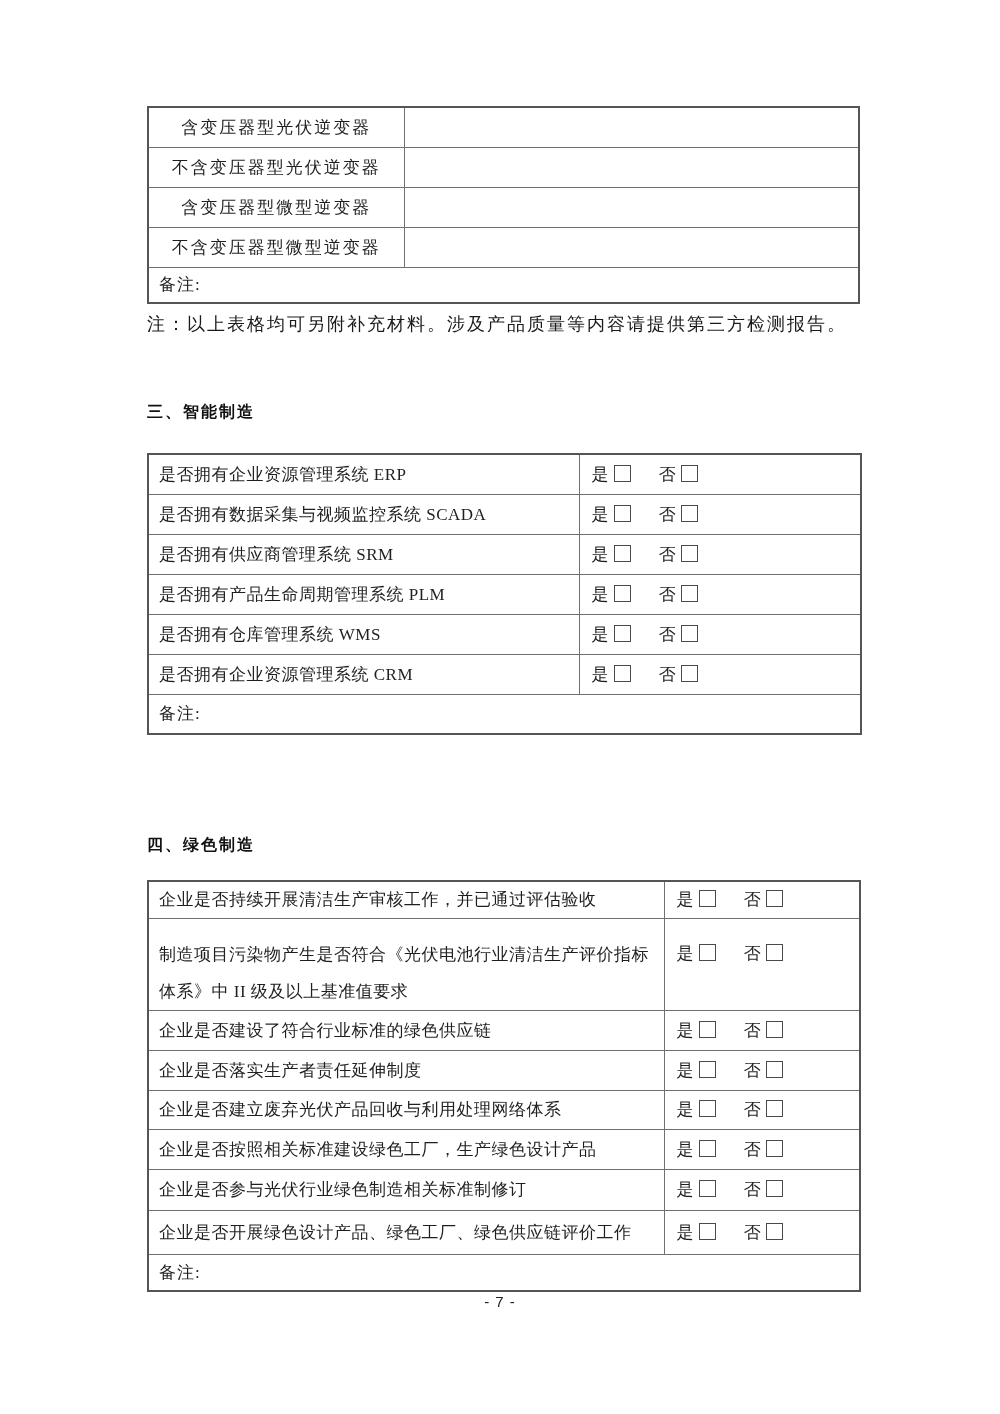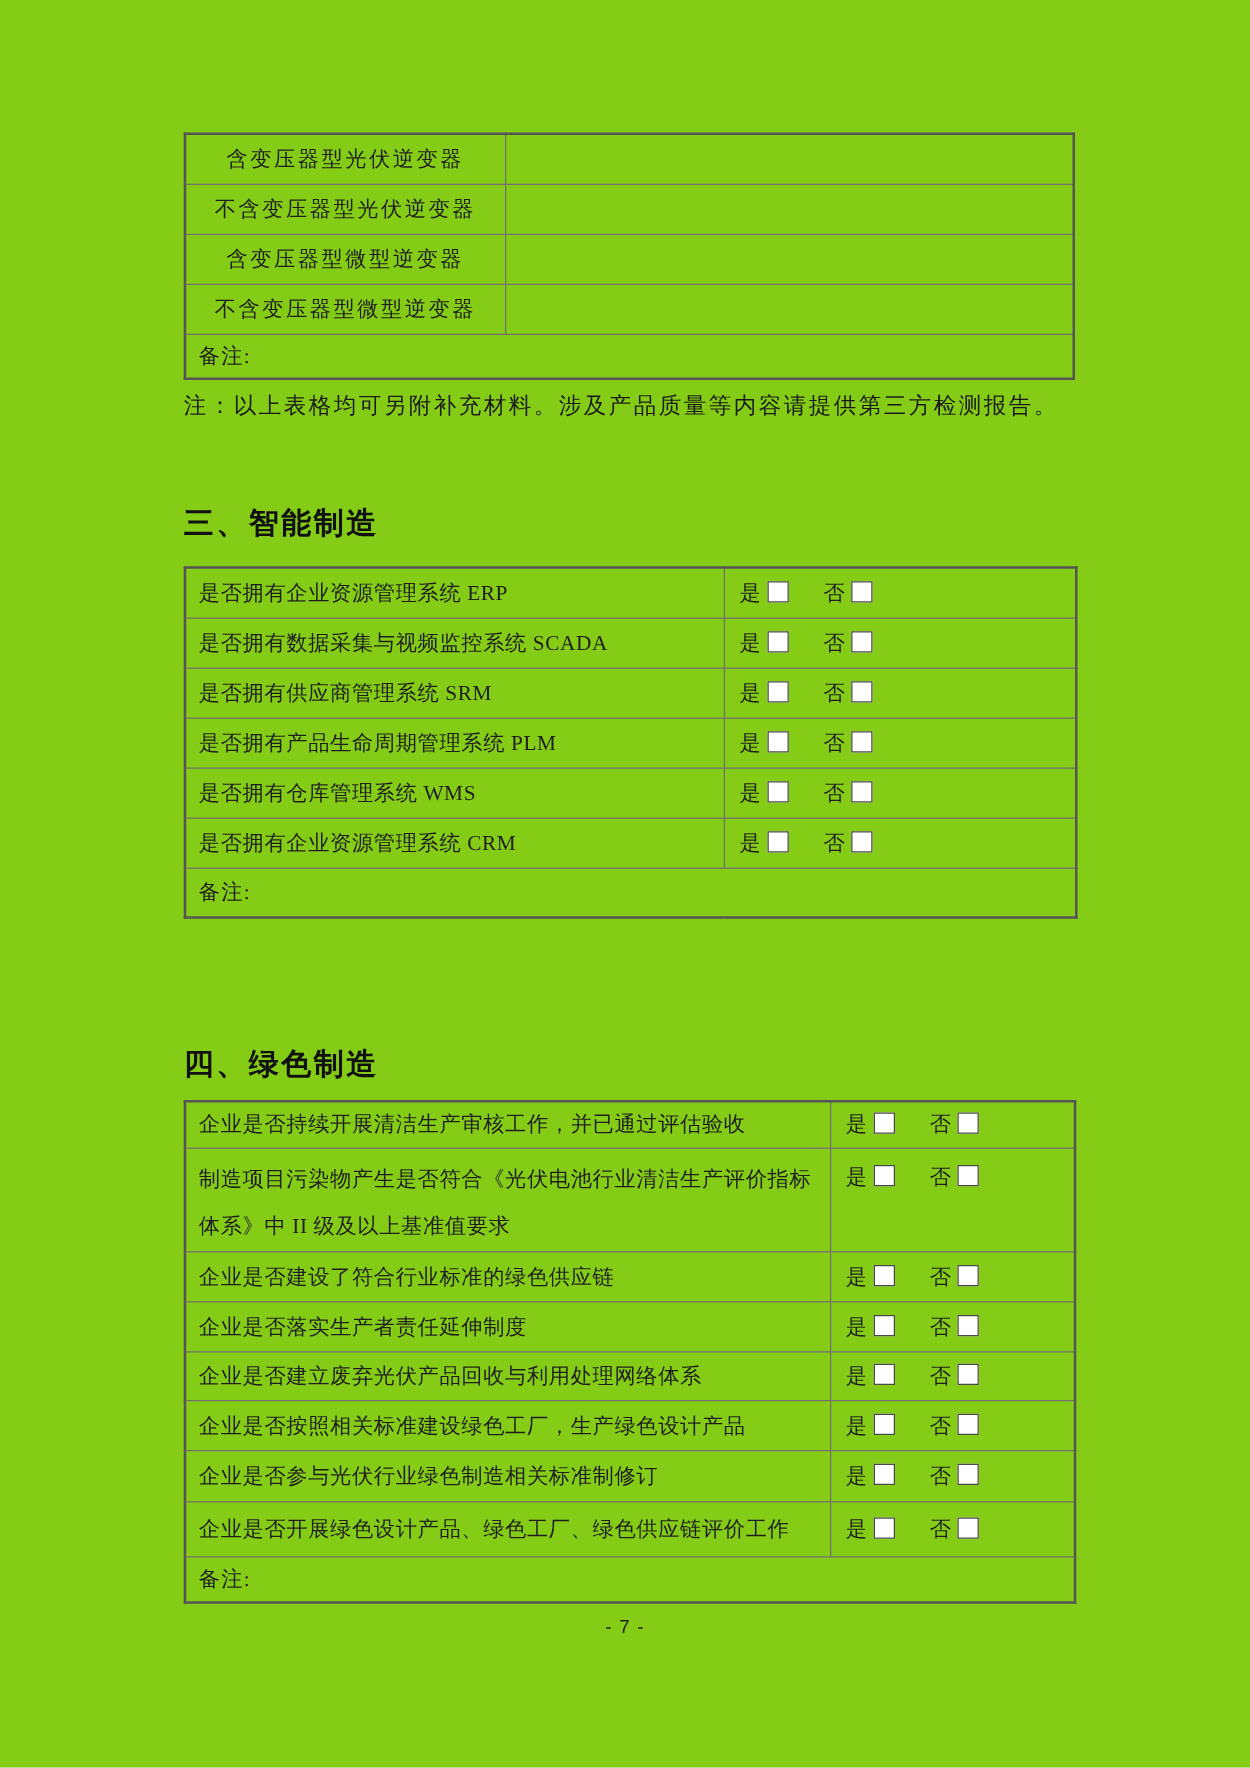--- a/index.html
+++ b/index.html
@@ -1,18 +1,18 @@
 <!DOCTYPE html>
 <html><head>
 <meta charset="utf-8">
 <style>
   html,body { margin:0; padding:0; background:#e9e9e9; }
   .page {
     position:relative; width:1000px; height:1414px; margin:0 auto;
-    background:#84cc16; color:#1f1f1f;
+    background:#ffffff; color:#1f1f1f;
     font-family:"Liberation Serif","DejaVu Serif",serif;
   }
   table {
     position:absolute; border-collapse:collapse; table-layout:fixed;
     border:2px solid #555555;
   }
   td {
     border:1px solid #707070;
     font-size:17px; color:#1f1f1f;
     padding:0 10px; overflow:hidden;
@@ -29,26 +29,26 @@
   #green-table { left:147px; top:880px; width:712px; }
   
   td.q { letter-spacing:0.5px; }
   td.yn { padding-left:12px; white-space:nowrap;font-family:Liberation Mono, monospace; }
   .box {
     display:inline-block; width:15px; height:15px;
     border:1px solid #4a4a4a; background:#ffffff;
     vertical-align:-2px; margin-left:5px;
   }
   .no-group { margin-left:18px; }
-  tr.tall td { vertical-align:top; line-height:37px; padding-top:6px; }
+  tr.tall td { vertical-align:top; line-height:37px; padding-top:17px; }
   td.remark-cell { letter-spacing:1px; }
   .heading {
     position:absolute; left:147px;
     font-family:"Liberation Sans","DejaVu Sans",sans-serif;
-    font-weight:bold; font-size:24px; color:#111111; letter-spacing:2px;
+    font-weight:bold; font-size:16px; color:#111111; letter-spacing:2px;
   }
   #heading-smart { top:402px; }
   #heading-green { top:835px; }
   .note {
     position:absolute; left:147px; top:312px; width:720px;
     font-size:18px; letter-spacing:2px; color:#1a1a1a;
   }
   .page-number {
     position:absolute; left:0; top:1293px; width:100%;
     text-align:center;

